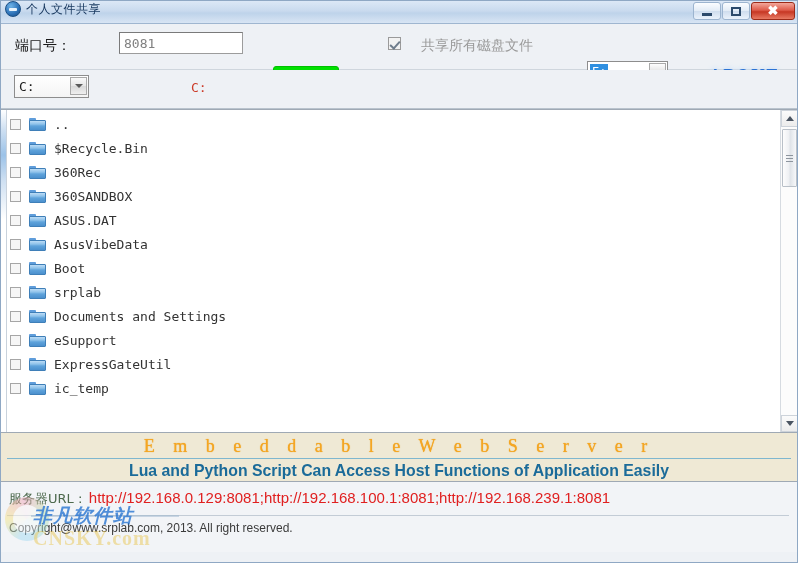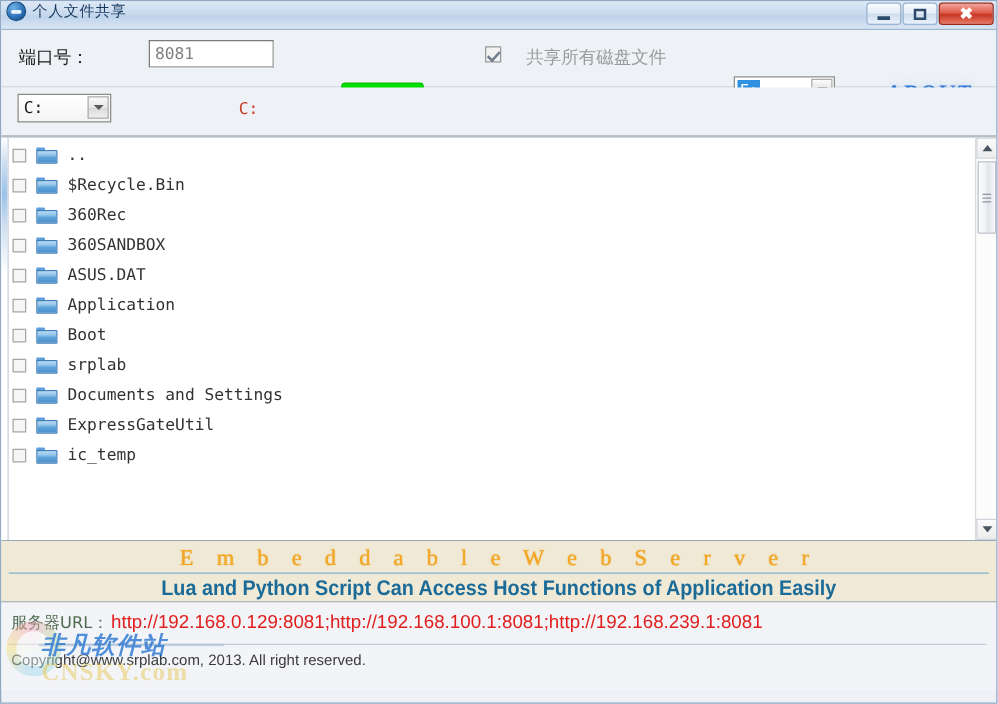--- a/index.html
+++ b/index.html
@@ -62,21 +62,21 @@
     position:relative;height:45px;
     background:#eef1f5;
     border-bottom:1px solid #cfd6dd;
   }
   .lbl-port{
     position:absolute;left:14px;top:13px;
     font-size:14px;color:#1a1a1a;
     font-family:"DejaVu Sans",sans-serif;
   }
   .port-input{
-    position:absolute;left:118px;top:8px;width:100px;height:22px;
+    position:absolute;left:118px;top:8px;width:124px;height:22px;
     background:#fff;
     border:1px solid #9c9c9c;
     border-top-color:#7a7a7a;border-left-color:#7a7a7a;
     box-sizing:border-box;
     font-size:13px;color:#808080;
     font-family:"DejaVu Sans Mono",monospace;
     padding:2px 0 0 4px;
     line-height:18px;
   }
   .green-btn{
@@ -398,21 +398,21 @@
             <span class="body"></span>
           </span>
           <span class="nm">ASUS.DAT</span>
         </div>
         <div class="row">
           <span class="cb"></span>
           <span class="folder">
             <span class="tab"></span>
             <span class="body"></span>
           </span>
-          <span class="nm">Application</span>
+          <span class="nm">AsusVibeData</span>
         </div>
         <div class="row">
           <span class="cb"></span>
           <span class="folder">
             <span class="tab"></span>
             <span class="body"></span>
           </span>
           <span class="nm">Boot</span>
         </div>
         <div class="row">
@@ -423,20 +423,28 @@
           </span>
           <span class="nm">srplab</span>
         </div>
         <div class="row">
           <span class="cb"></span>
           <span class="folder">
             <span class="tab"></span>
             <span class="body"></span>
           </span>
           <span class="nm">Documents and Settings</span>
+        </div>
+        <div class="row">
+          <span class="cb"></span>
+          <span class="folder">
+            <span class="tab"></span>
+            <span class="body"></span>
+          </span>
+          <span class="nm">eSupport</span>
         </div>
         <div class="row">
           <span class="cb"></span>
           <span class="folder">
             <span class="tab"></span>
             <span class="body"></span>
           </span>
           <span class="nm">ExpressGateUtil</span>
         </div>
         <div class="row">

